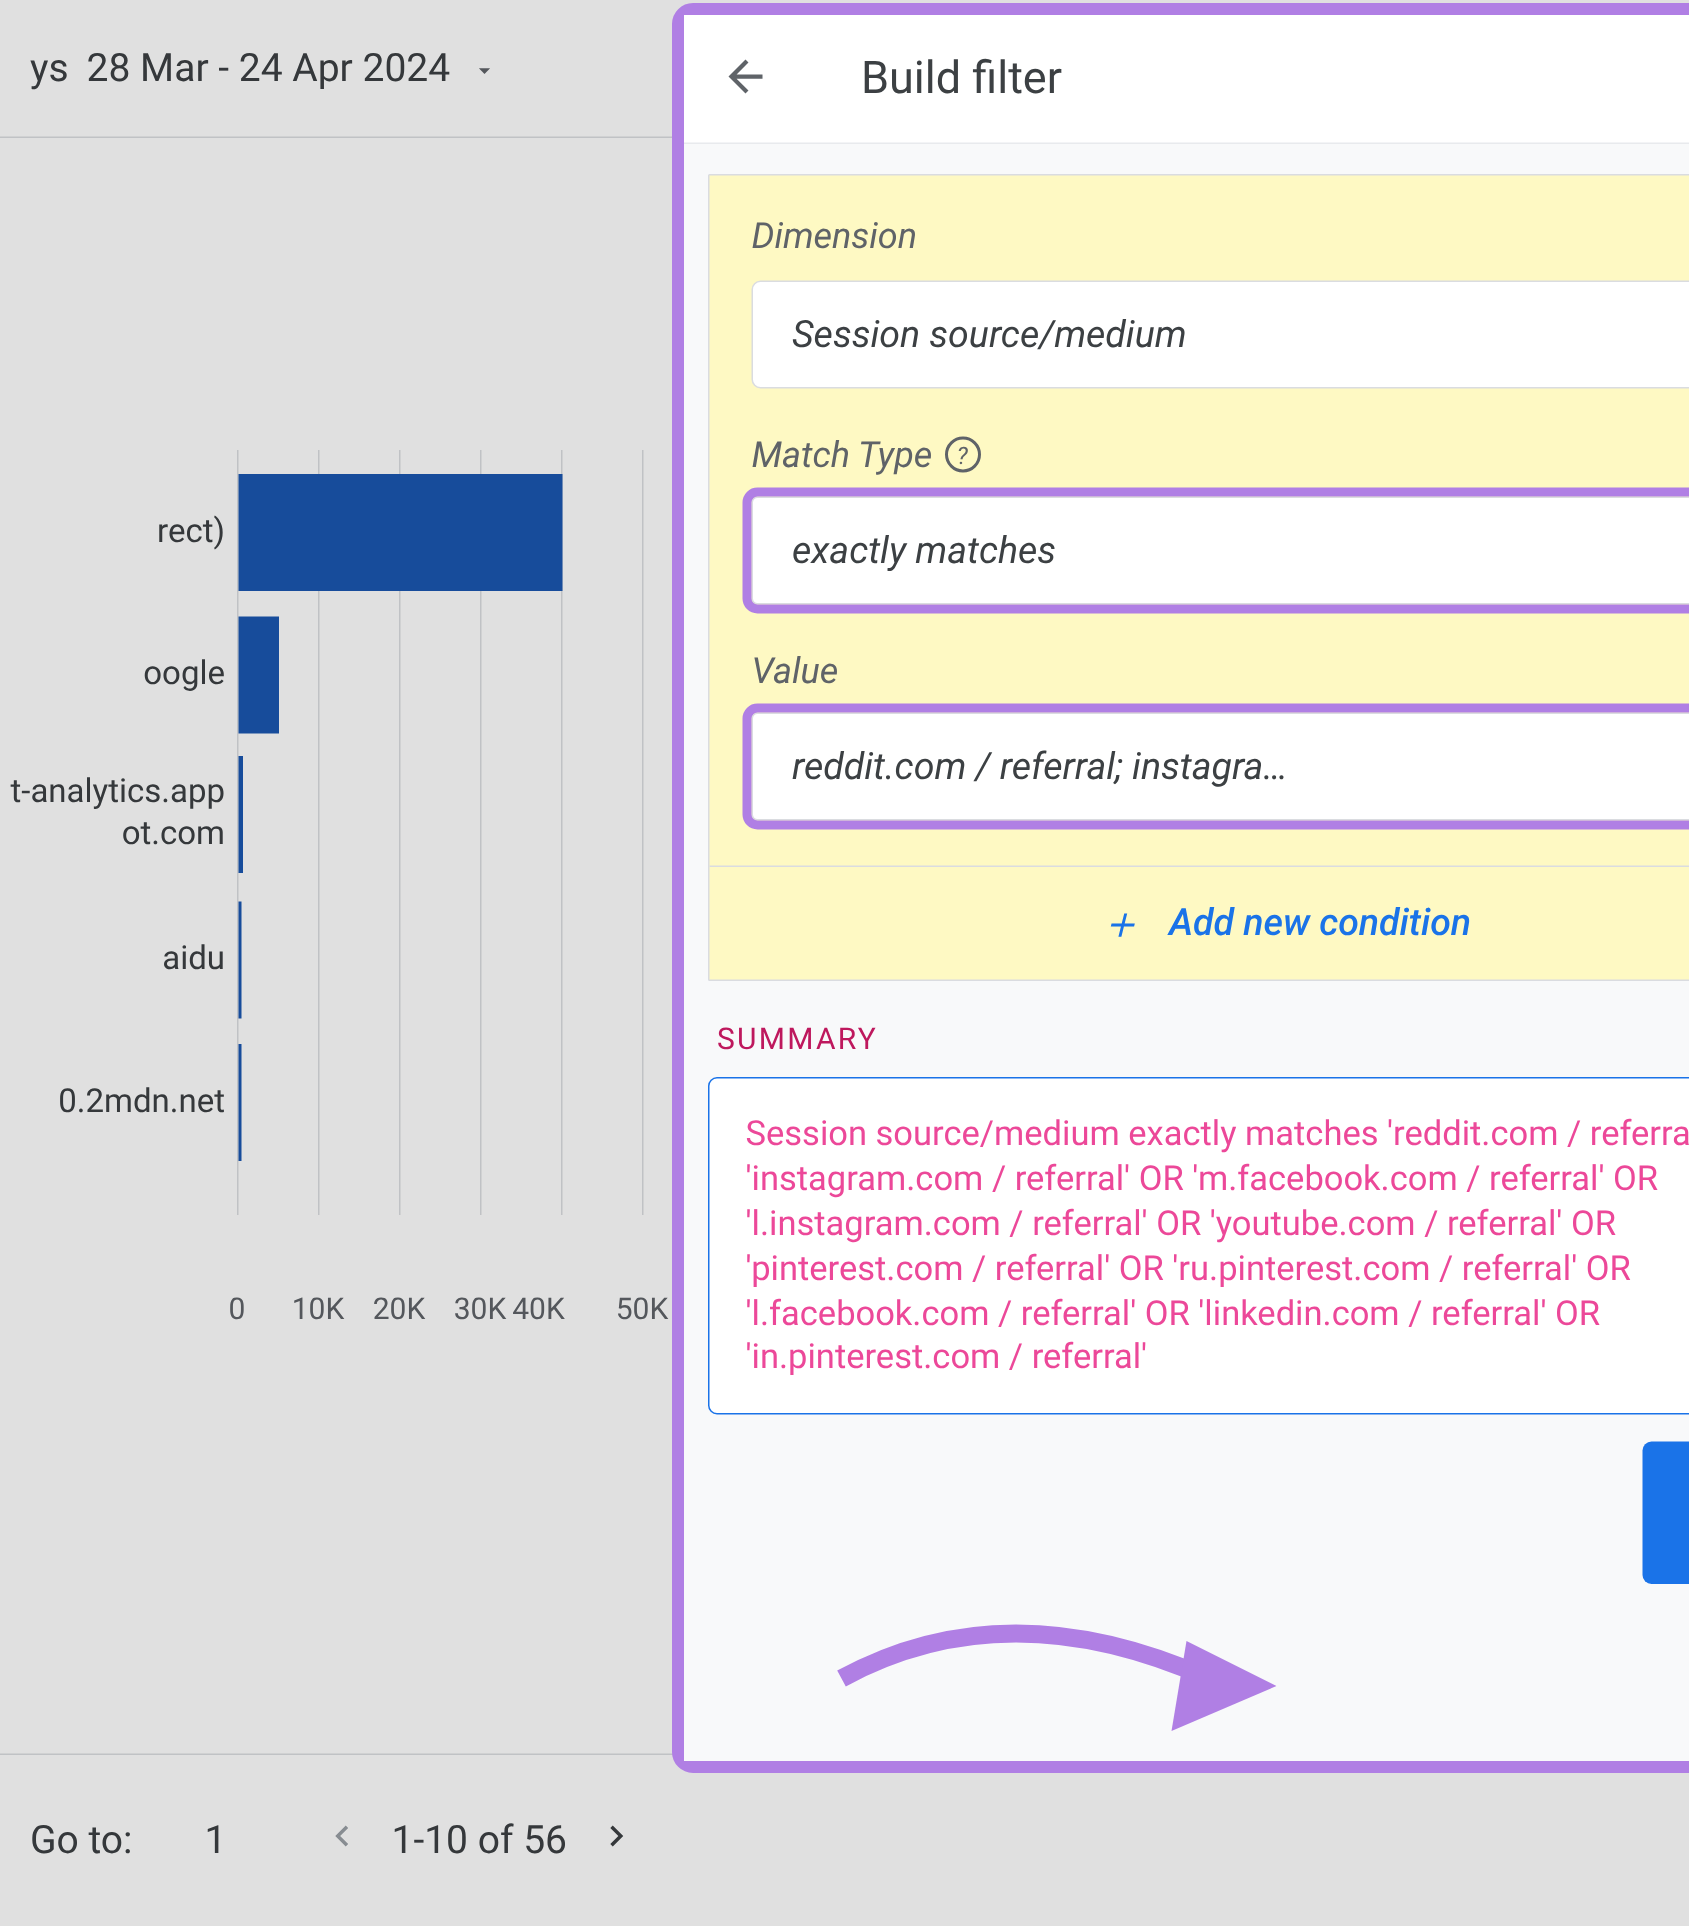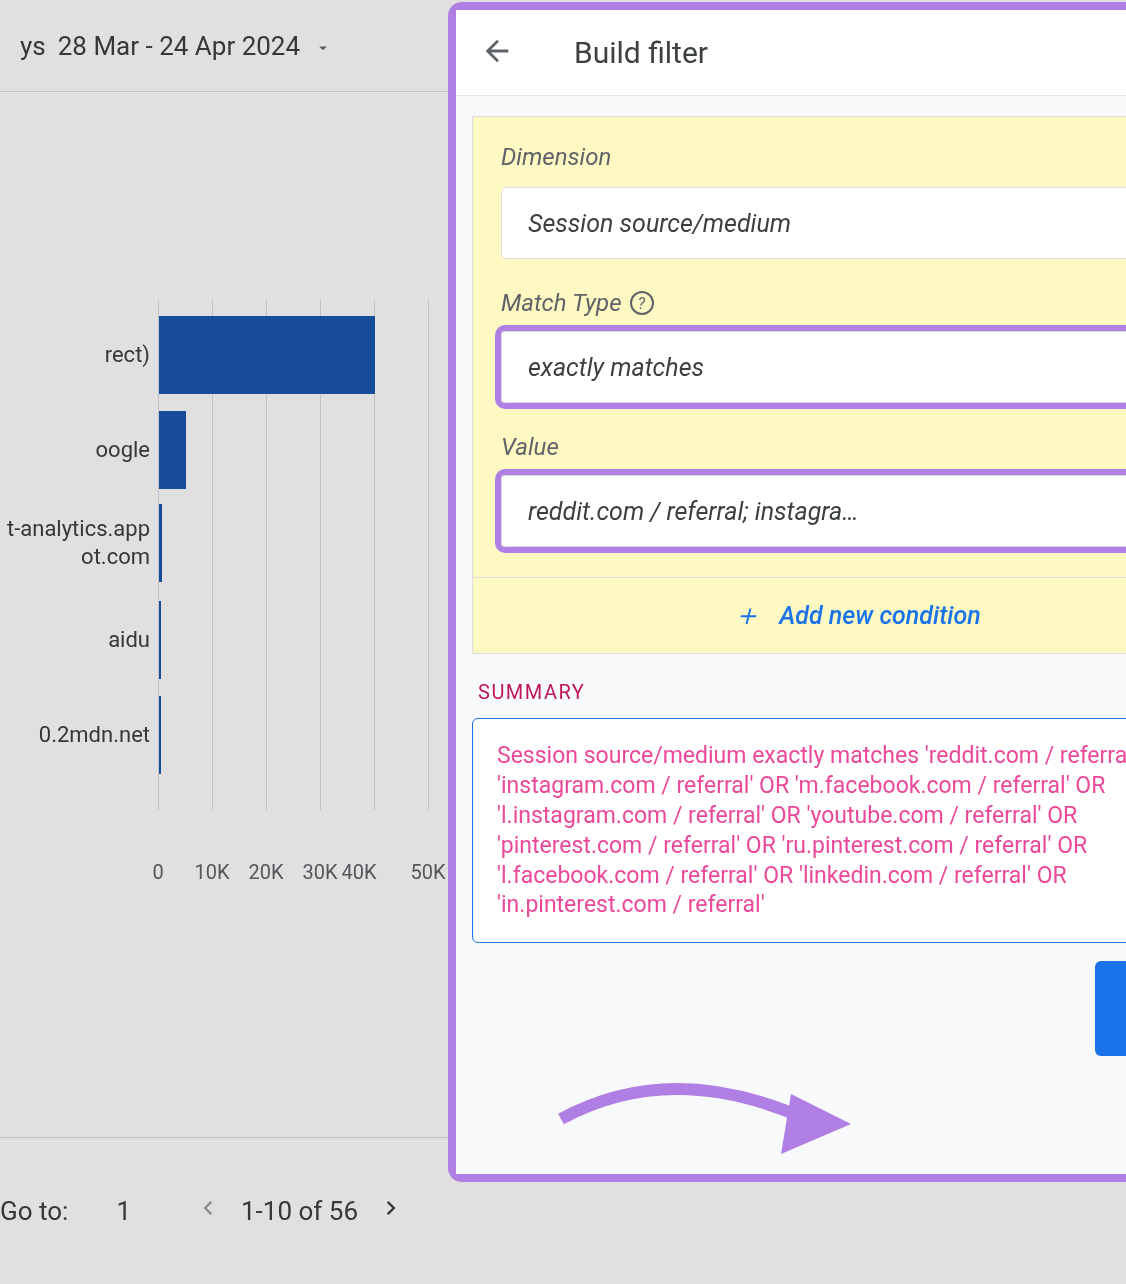--- a/index.html
+++ b/index.html
@@ -97,27 +97,28 @@
     font-size: 20px;
     color: #5f6368;
   }
   .x-tick {
     position: absolute;
     transform: translateX(-50%);
   }
   .pager {
     position: absolute;
     bottom: 0; left: 0;
-    height: 147px;
+    height: 115px;
     width: 450px;
     border-top: 1px solid #dadce0;
     display: flex;
     align-items: center;
     font-size: 26px;
     color: #3c4043;
+    padding-left: 20px;
   }
   .pager .label { margin-right: 48px; }
   .pager .page-num { margin-right: 62px; }
   .pager .chev { width: 28px; height: 28px; }
   .pager .range-text { margin: 0 20px; }
 
   
   .panel-outline {
     position: absolute;
     left: 448px; top: 2px;

